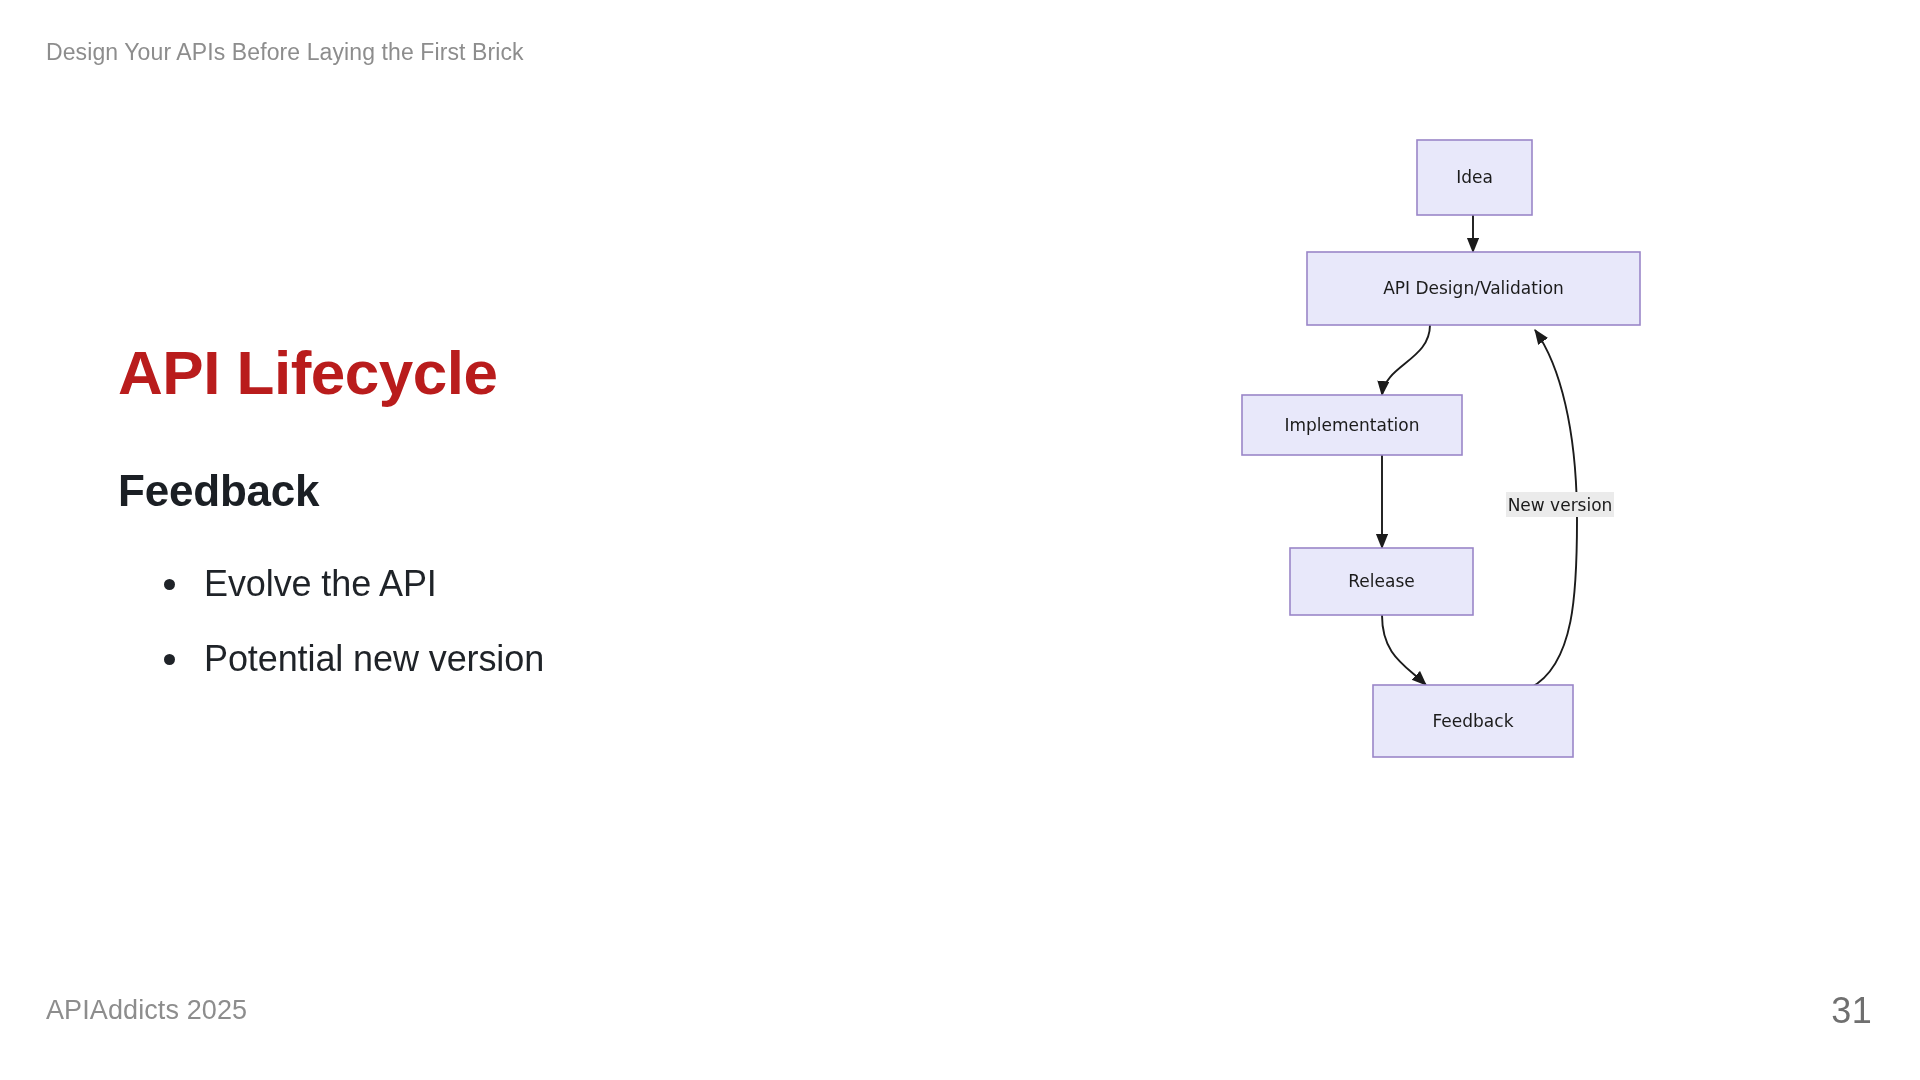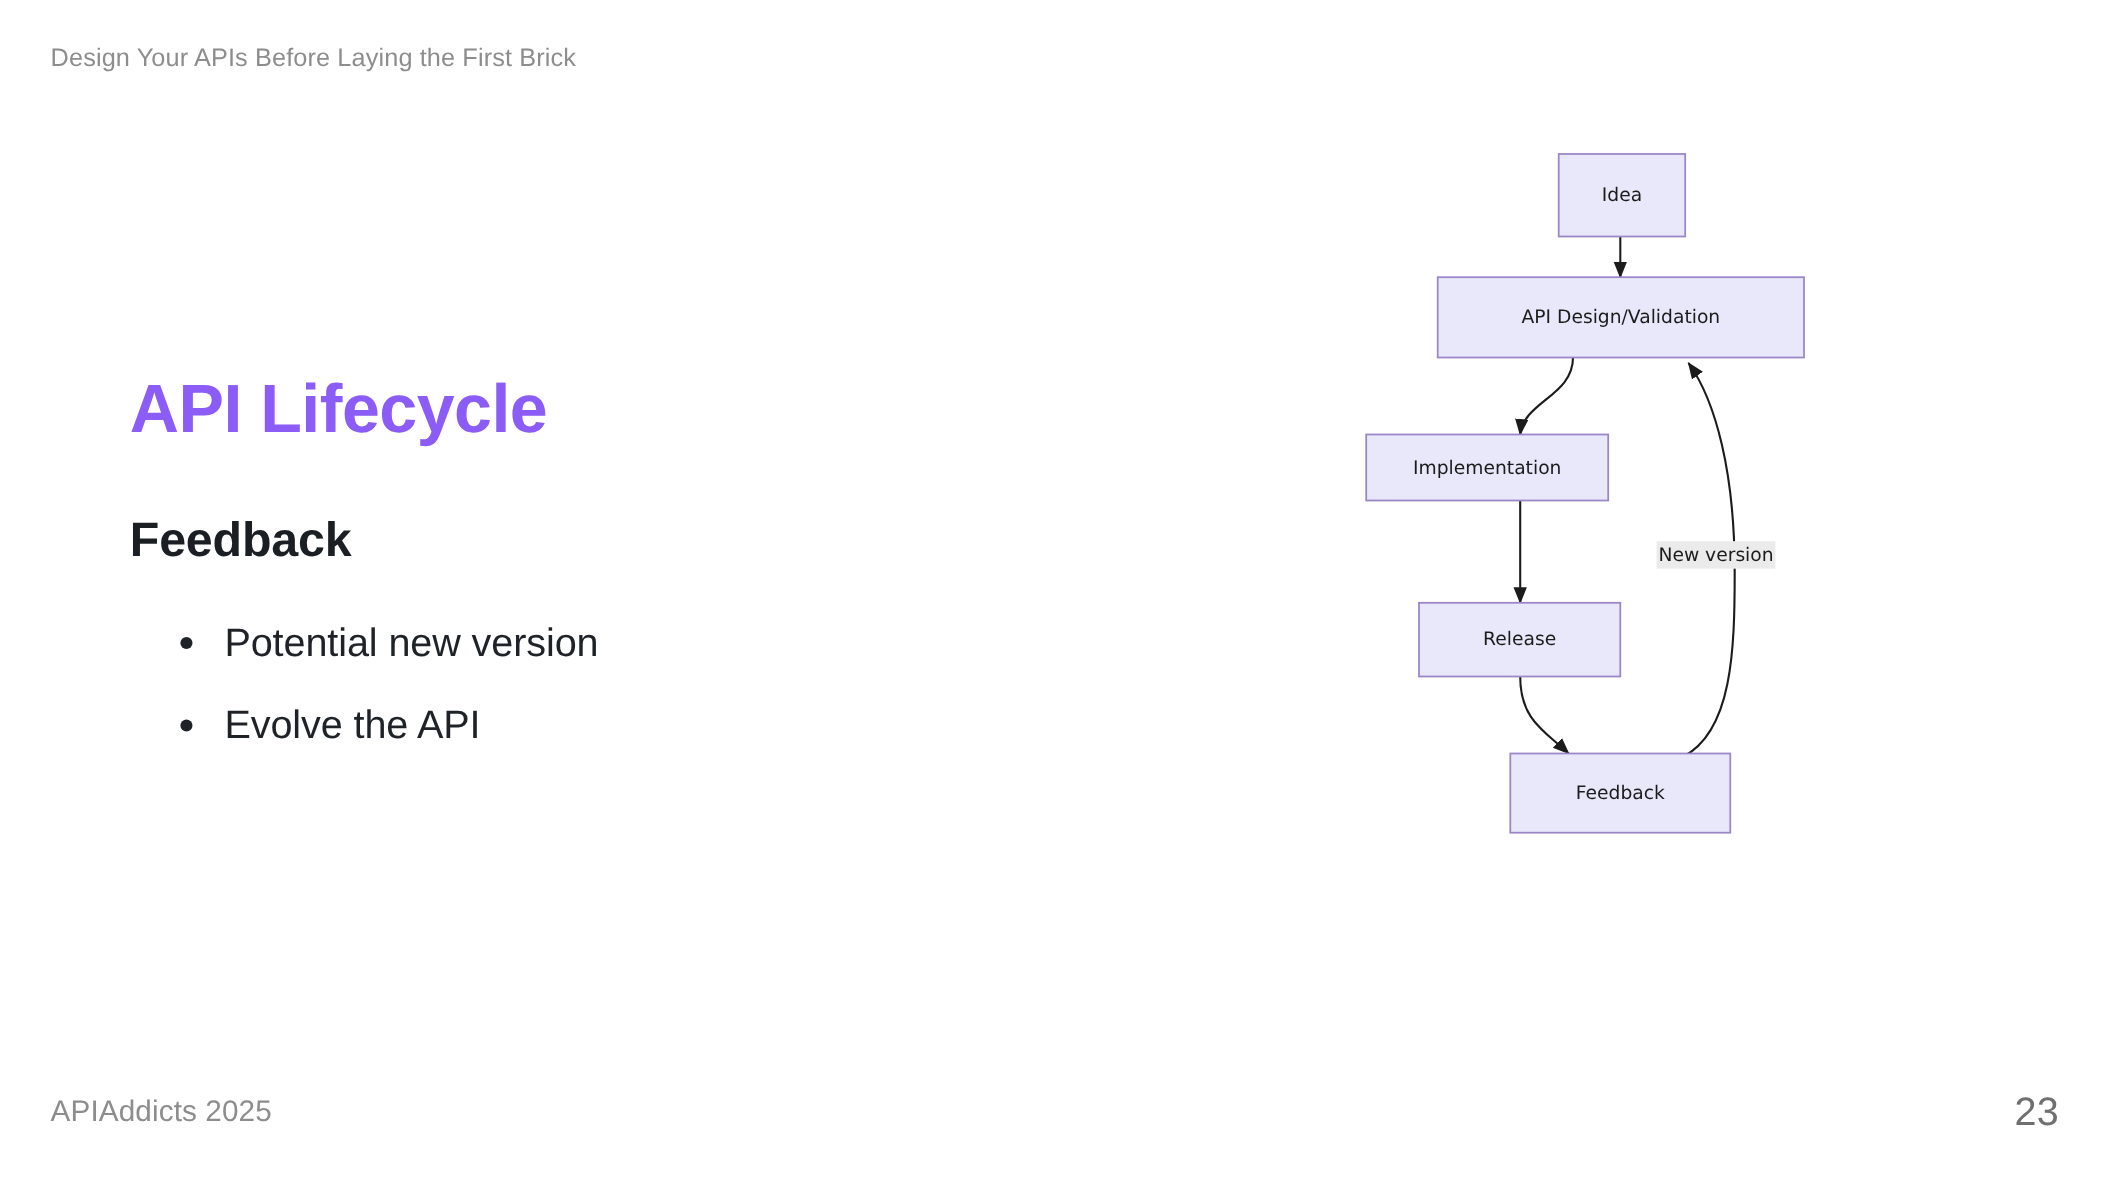--- a/index.html
+++ b/index.html
@@ -40,21 +40,21 @@
   .content-col {
     position: absolute;
     left: 118px;
     top: 340px;
     width: 760px;
   }
 
   .slide-title {
     font-size: 62px;
     font-weight: bold;
-    color: #8b5cf6;
+    color: #b91c1c;
     line-height: 1.05;
     letter-spacing: -0.5px;
     margin: 0;
     white-space: nowrap;
   }
 
   .slide-subtitle {
     font-size: 44px;
     font-weight: bold;
     color: #1b1f24;
@@ -160,25 +160,25 @@
   <div class="slide-header">Design Your APIs Before Laying the First Brick</div>
 
   <div class="content-col">
     <h1 class="slide-title">API Lifecycle</h1>
 
     <h2 class="slide-subtitle">Feedback</h2>
 
     <ul class="bullet-list">
       <li class="bullet-item">
         <span class="bullet-dot"></span>
-        <span>Potential new version</span>
+        <span>Evolve the API</span>
       </li>
       <li class="bullet-item">
         <span class="bullet-dot"></span>
-        <span>Evolve the API</span>
+        <span>Potential new version</span>
       </li>
     </ul>
   </div>
 
   <div class="diagram">
     <svg viewBox="0 0 430 830" xmlns="http://www.w3.org/2000/svg">
       <defs>
         <marker id="arrowhead" markerWidth="9" markerHeight="9" refX="7.4" refY="3.2" orient="auto" markerUnits="strokeWidth">
           <path d="M0,0 L8,3.2 L0,6.4 z" fill="#1b1b1b"></path>
         </marker>
@@ -209,15 +209,15 @@
       <rect class="node-rect" x="60" y="428" width="183" height="67"></rect>
       <text class="node-label" x="151.5" y="462">Release</text>
 
       <rect class="node-rect" x="143" y="565" width="200" height="72"></rect>
       <text class="node-label" x="243" y="602">Feedback</text>
     </svg>
   </div>
 
   <div class="footer-left">APIAddicts 2025</div>
 
-  <div class="footer-page">23</div>
+  <div class="footer-page">31</div>
 
 </div>
 
 </body></html>

